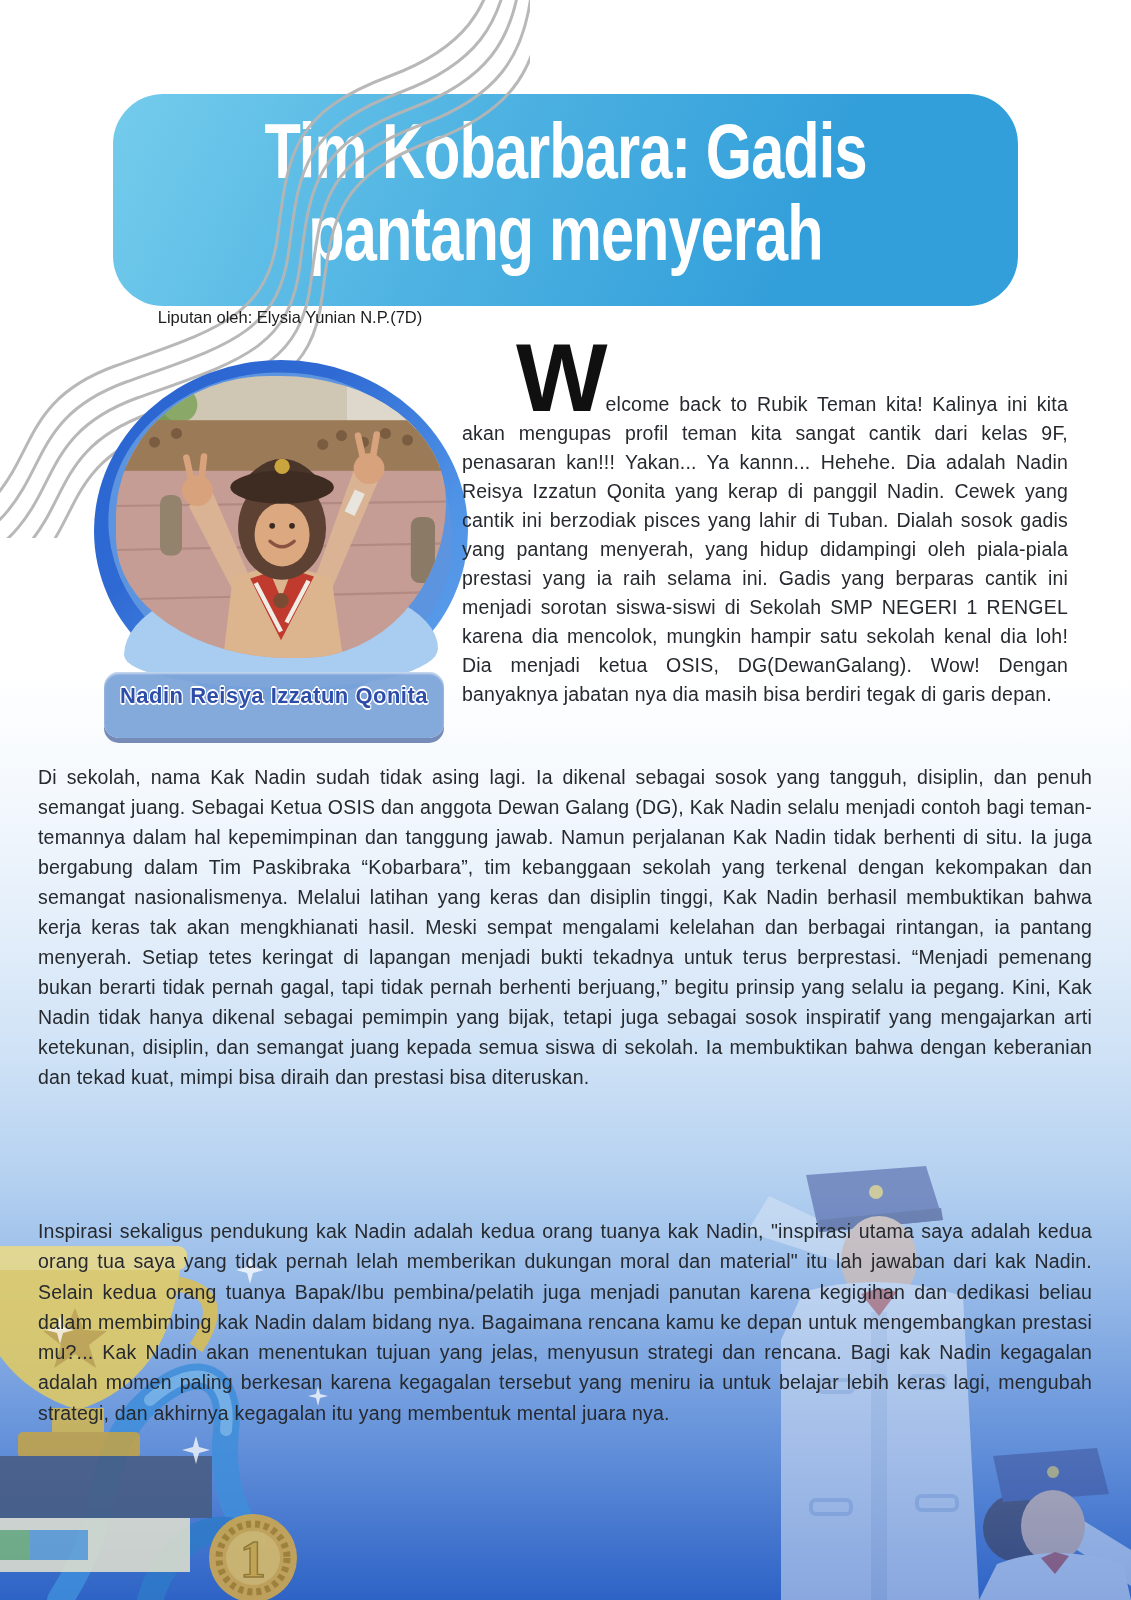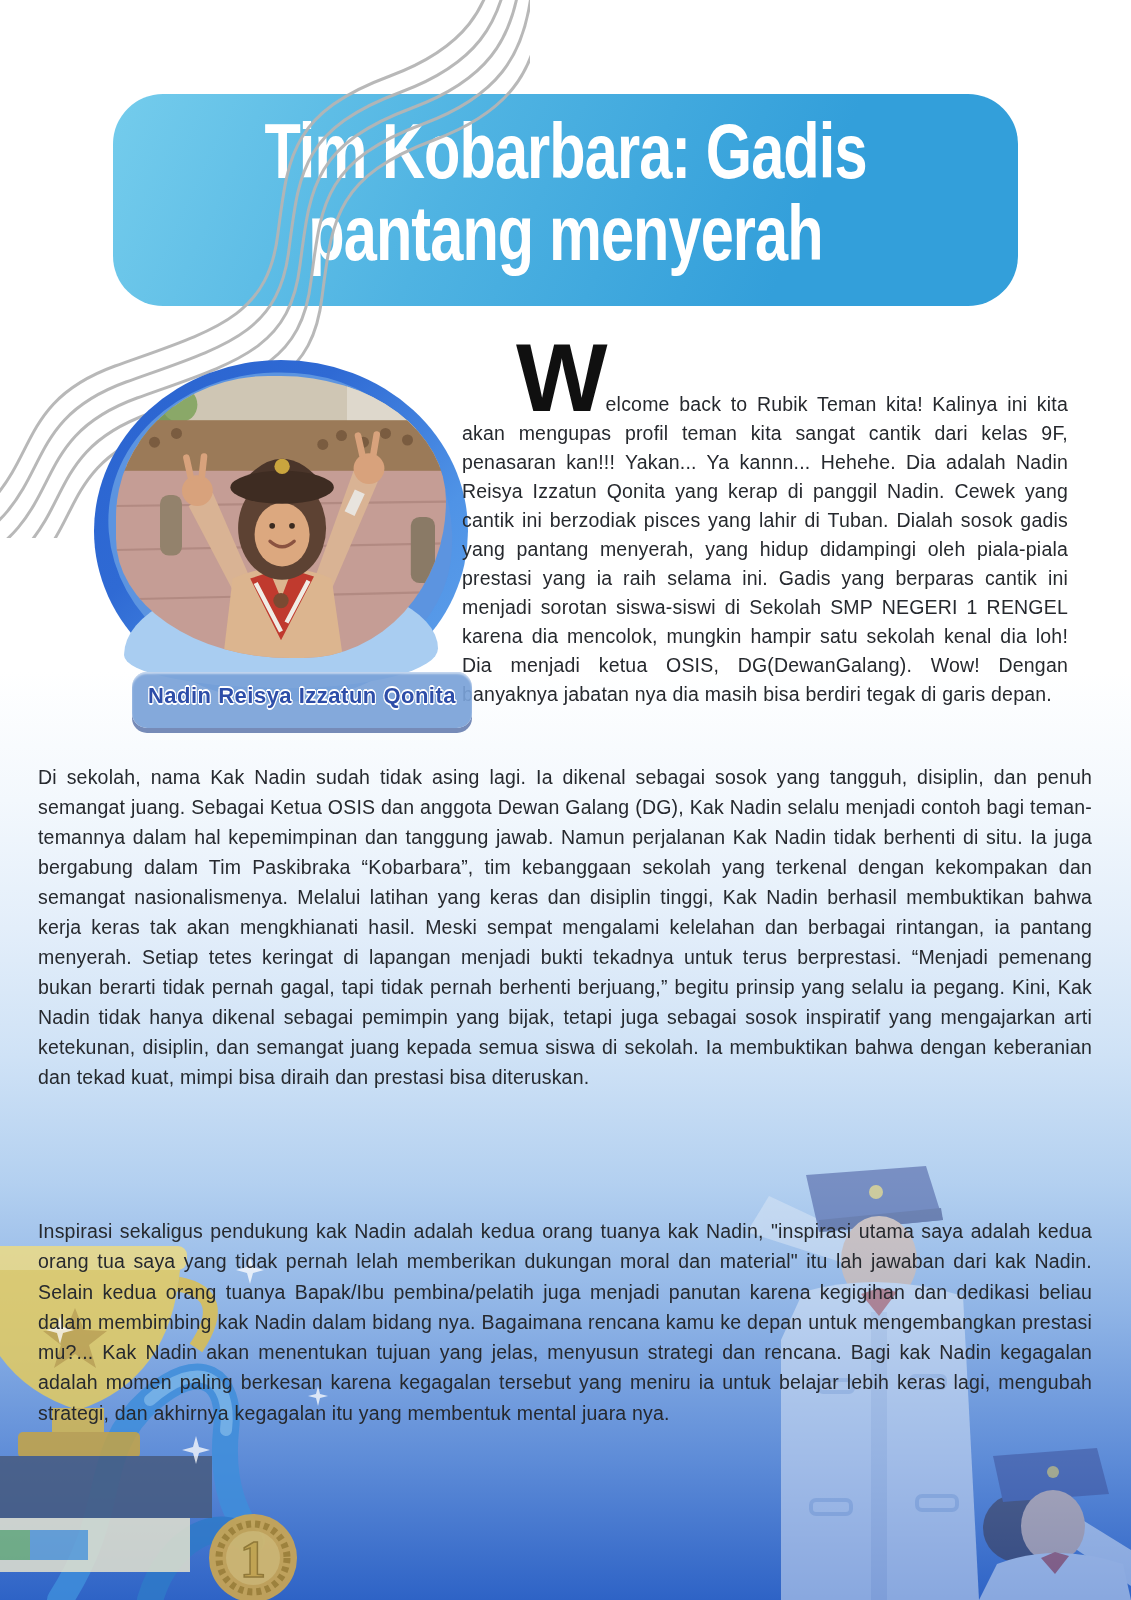--- a/index.html
+++ b/index.html
@@ -47,21 +47,21 @@
   .frame-wave { position:absolute; left:14px; top:12px; right:14px; bottom:22px; border-radius:52% 48% 50% 50% / 50% 54% 46% 50%;
     background:#5c94e0; transform:rotate(8deg); }
   .frame-light { position:absolute; left:30px; right:30px; bottom:14px; height:110px;
     border-radius:50% 50% 48% 52% / 70% 64% 36% 30%; background:var(--frame_light,#a9cdf1); }
   .photo-blob { position:absolute; left:22px; top:16px; width:330px; height:282px;
     border-radius:48% 52% 45% 55% / 52% 46% 58% 44%;
     overflow:hidden; }
   .photo-blob svg { display:block; width:100%; height:100%; }
 
   .photo-caption {
-    position:absolute; left:132px; top:672px; width:340px; height:56px; z-index:6;
+    position:absolute; left:104px; top:672px; width:340px; height:66px; z-index:6;
     border-radius:15px;
     background:rgba(122,162,216,0.92);
     box-shadow:0 5px 0 rgba(48,79,146,0.65), inset 0 2px 2px rgba(255,255,255,0.55);
     text-align:center;
     font-size:22px; line-height:48px; font-weight:bold;
     color:var(--caption_text,#2d4da8); letter-spacing:0.5px;
     text-shadow:-1px -1px 0 #fff, 1px -1px 0 #fff, -1px 1px 0 #fff, 1px 1px 0 #fff, 0 -2px 0 #fff, 0 2px 0 #fff;
   }
 
   
@@ -100,20 +100,21 @@
   </svg>
 
   <div class="header-banner">
     <div class="title-wrap">
       <div class="title-line">Tim Kobarbara: Gadis</div>
       <div class="title-line">pantang menyerah</div>
     </div>
   </div>
 
   <div class="byline">
+    <div>Liputan oleh: Elysia Yunian N.P.(7D)</div>
   </div>
 
   <div class="photo-frame">
     <div class="frame-ring"></div>
     <div class="frame-wave"></div>
     <div class="frame-light"></div>
     <div class="photo-blob">
       <svg viewBox="0 0 300 280" preserveAspectRatio="xMidYMid slice" aria-hidden="true">
 
         <rect x="0" y="0" width="300" height="95" fill="#cfc6b4"></rect>

